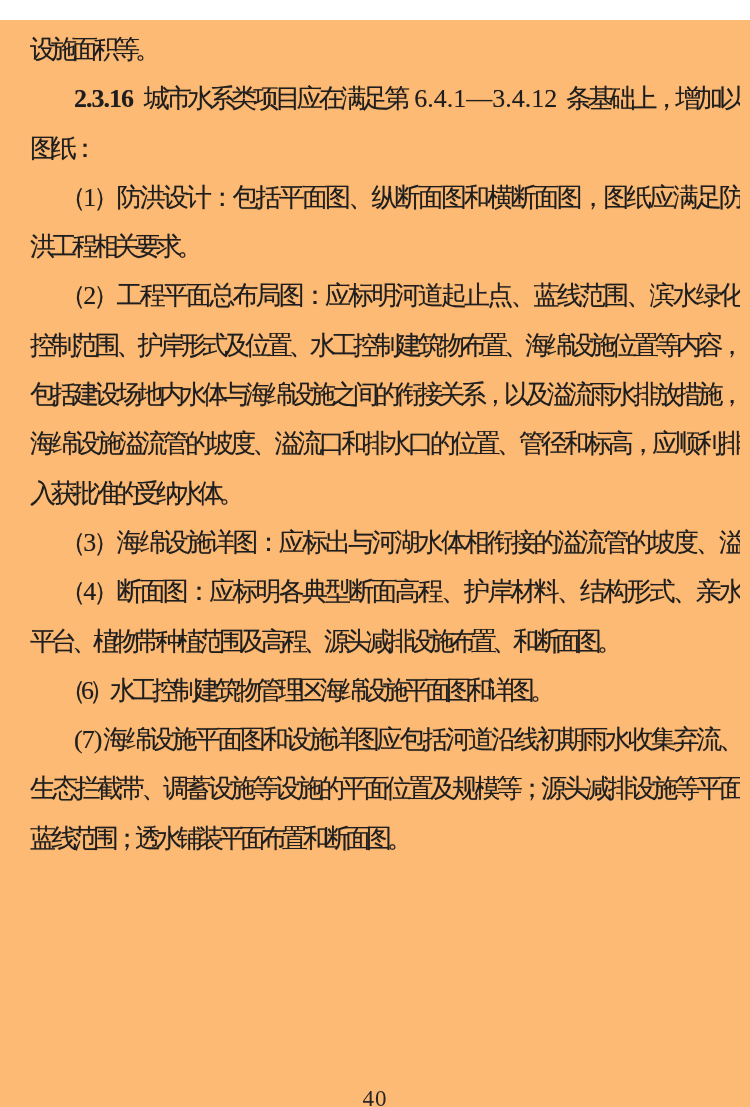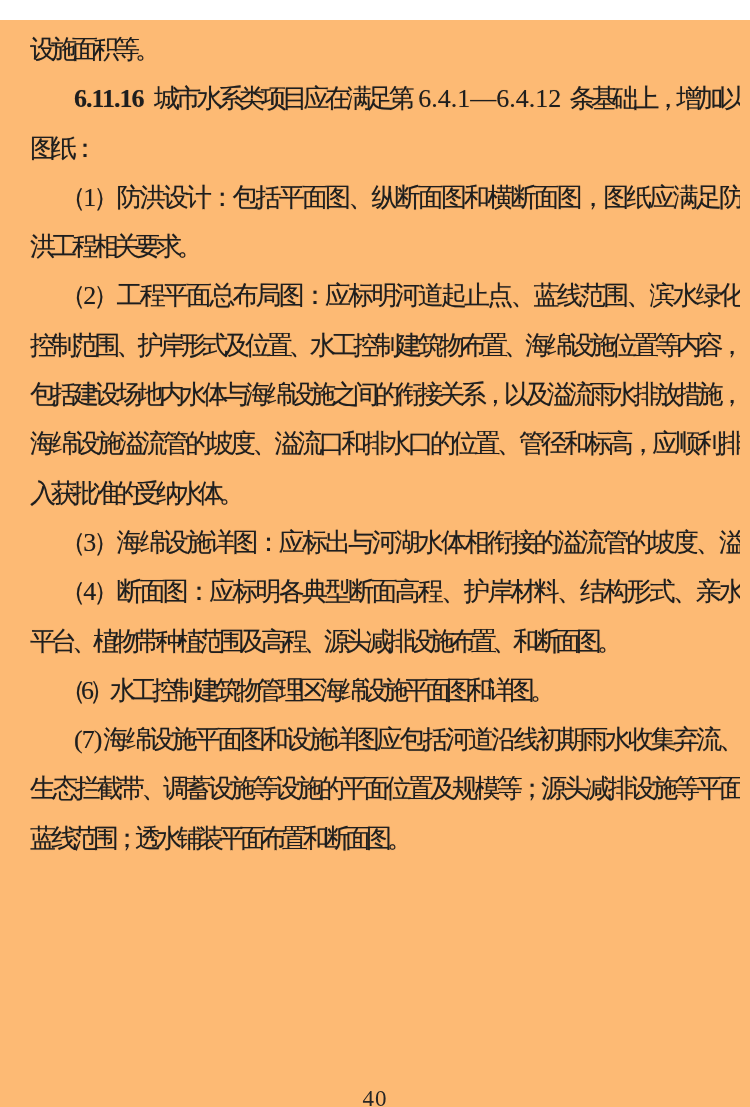--- a/index.html
+++ b/index.html
@@ -60,21 +60,21 @@
   }
 </style>
 </head>
 <body>
 
 <div class="page">
   <div class="doc">
 
     <div class="line">设施面积等。</div>
 
-    <div class="line just ind-num"><span class="bold">6.11.16</span><span>城市水系类项目应在满足第</span><span class="lat">6.4.1—6.4.12</span><span>条基础上，增加以下</span></div>
+    <div class="line just ind-num"><span class="bold">2.3.16</span><span>城市水系类项目应在满足第</span><span class="lat">6.4.1—3.4.12</span><span>条基础上，增加以下</span></div>
 
     <div class="line">图纸：</div>
 
     <div class="line just ind-item">（1）防洪设计：包括平面图、纵断面图和横断面图，图纸应满足防</div>
     <div class="line">洪工程相关要求。</div>
 
     <div class="line just ind-item">（2）工程平面总布局图：应标明河道起止点、蓝线范围、滨水绿化</div>
     <div class="line just">控制范围、护岸形式及位置、水工控制建筑物布置、海绵设施位置等内容，</div>
     <div class="line just">包括建设场地内水体与海绵设施之间的衔接关系，以及溢流雨水排放措施，</div>
     <div class="line just">海绵设施溢流管的坡度、溢流口和排水口的位置、管径和标高，应顺利排</div>

